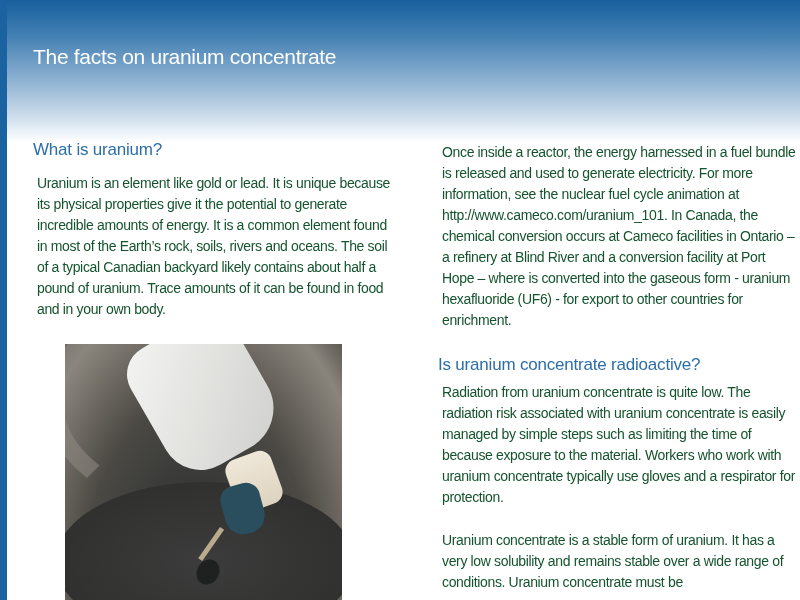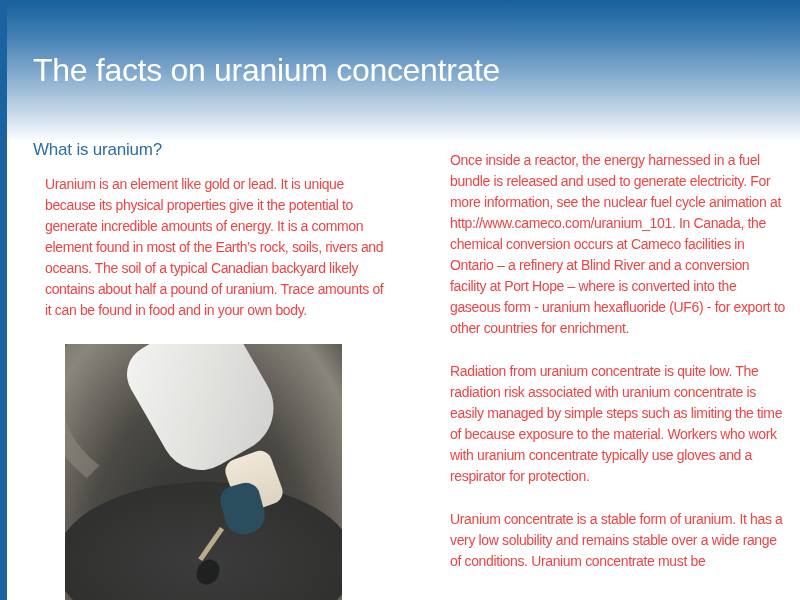--- a/index.html
+++ b/index.html
@@ -12,34 +12,34 @@
     .header-band {
       position: absolute; left: 0; top: 0; width: 800px; height: 142px;
       background: linear-gradient(to bottom, #18609d 0%, #3c7bb0 22%, #7ea7cb 50%, #c3d6e7 78%, #f3f7fb 96%, #ffffff 100%);
     }
     .left-stripe {
       position: absolute; left: 0; top: 0; width: 7px; height: 600px;
       background: #1b62a0;
     }
     .page-title {
       position: absolute; left: 33px; top: 31px;
-      font-size: 32px; color: #ffffff; letter-spacing: -0.3px;
+      font-size: 21px; color: #ffffff; letter-spacing: -0.3px;
       font-weight: normal;
       text-align: center;
     }
     .col { position: absolute; }
     .col-left { left: 33px; top: 138px; width: 365px; }
     .col-right { left: 438px; top: 138px; width: 362px; }
     h2 {
       margin: 0; font-weight: normal; color: #2c6ea7;
       font-size: 17px; letter-spacing: -0.2px; line-height: 24px;
     }
     p {
-      margin: 12px; font-size: 14px; line-height: 21px; letter-spacing: -0.35px;
-      color: #ef4444;
+      margin: 4px; font-size: 14px; line-height: 21px; letter-spacing: -0.35px;
+      color: #14532d;
     }
     .col-left h2 { margin-bottom: 11px; }
     .section { margin-bottom: 22px; }
     .section h2 { margin-bottom: 5px; }
     .photo {
       position: absolute; left: 65px; top: 344px; width: 277px; height: 260px;
       overflow: hidden;
       background: radial-gradient(ellipse at 48% 88%, #2c2d2c 0%, #3c3d3a 35%, #4b4944 55%, #6c6760 72%, #8a857c 88%, #5d5a54 100%);
     }
     .photo .rim {
@@ -102,18 +102,19 @@
   <div class="glove"></div>
   <div class="scoop-handle"></div>
   <div class="scoop"></div>
 </div>
 
 <div class="col col-right">
   <div class="section">
     <p>Once inside a reactor, the energy harnessed in a fuel bundle is released and used to generate electricity. For more information, see the nuclear fuel cycle animation at http://www.cameco.com/uranium_101. In Canada, the chemical conversion occurs at Cameco facilities in Ontario – a refinery at Blind River and a conversion facility at Port Hope  – where is converted into the gaseous form - uranium hexafluoride (UF6) - for export to other countries for enrichment.</p>
   </div>
   <div class="section">
+    <h2>Is uranium concentrate radioactive?</h2>
     <p>Radiation from uranium concentrate is quite low. The radiation risk associated with uranium concentrate is easily managed by simple steps such as limiting the time of because exposure to the material. Workers who work with uranium concentrate typically use gloves and a respirator for protection.</p>
   </div>
   <div class="section">
     <p>Uranium concentrate is a stable form of uranium. It has a very low solubility and remains stable over a wide range of conditions. Uranium concentrate must be</p>
   </div>
 </div>
 
 </body></html>

